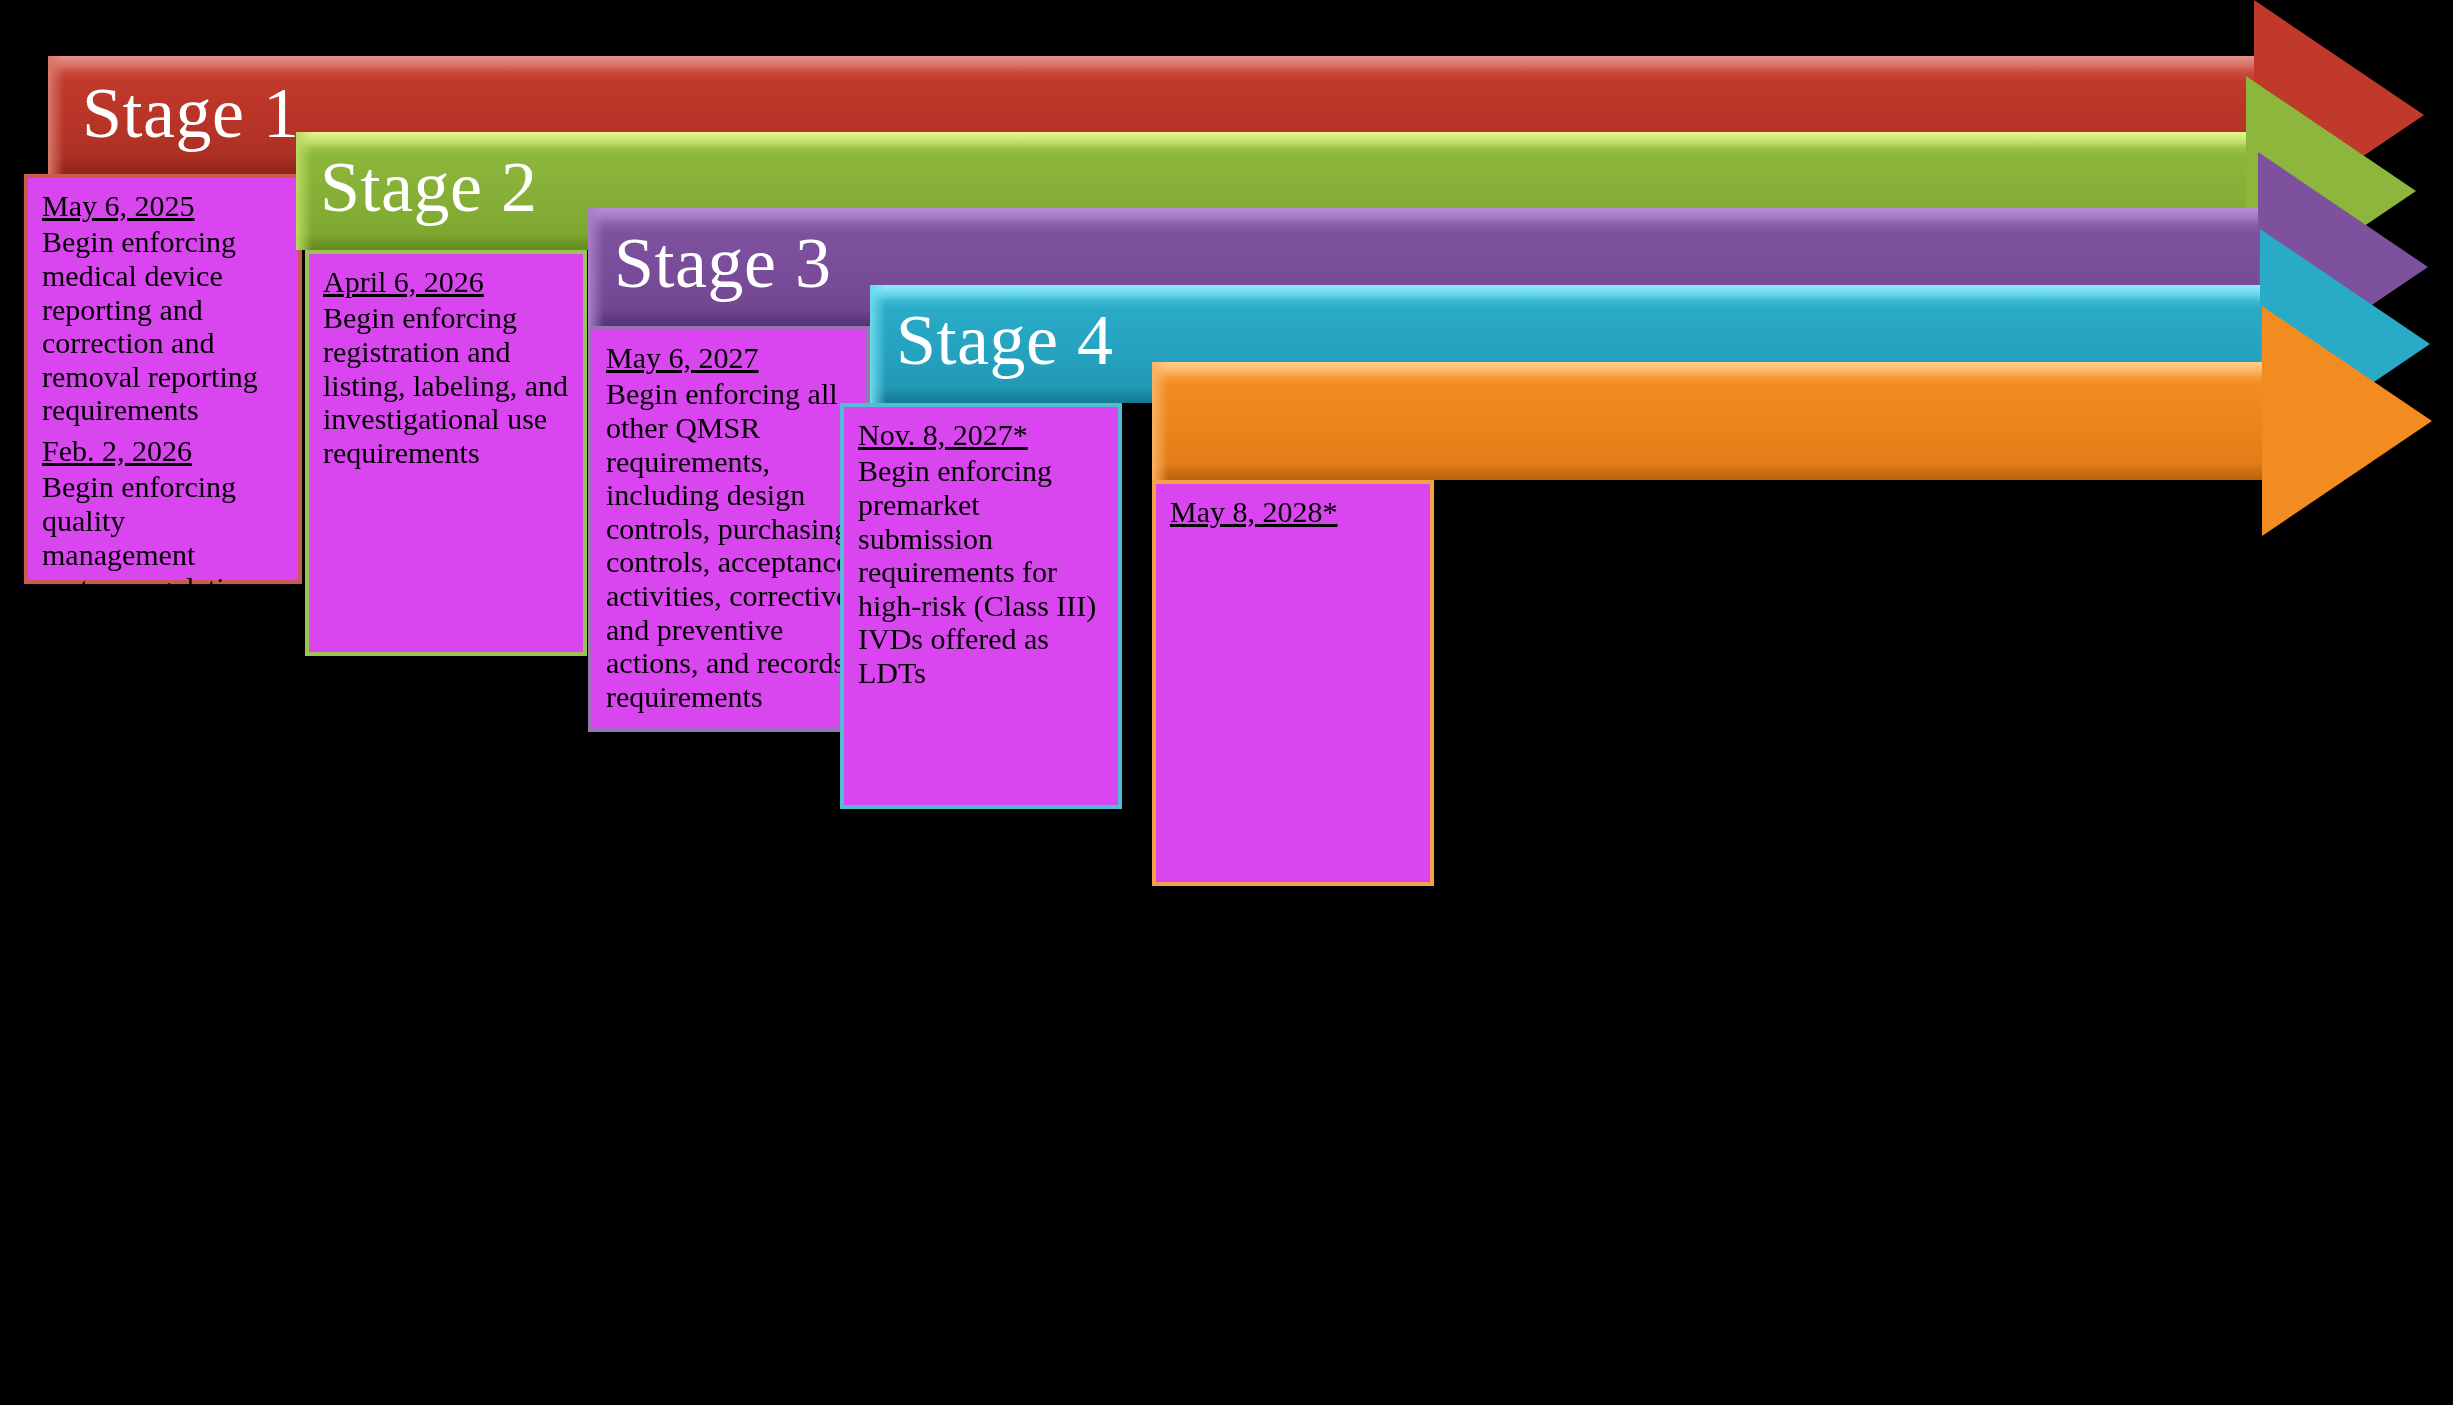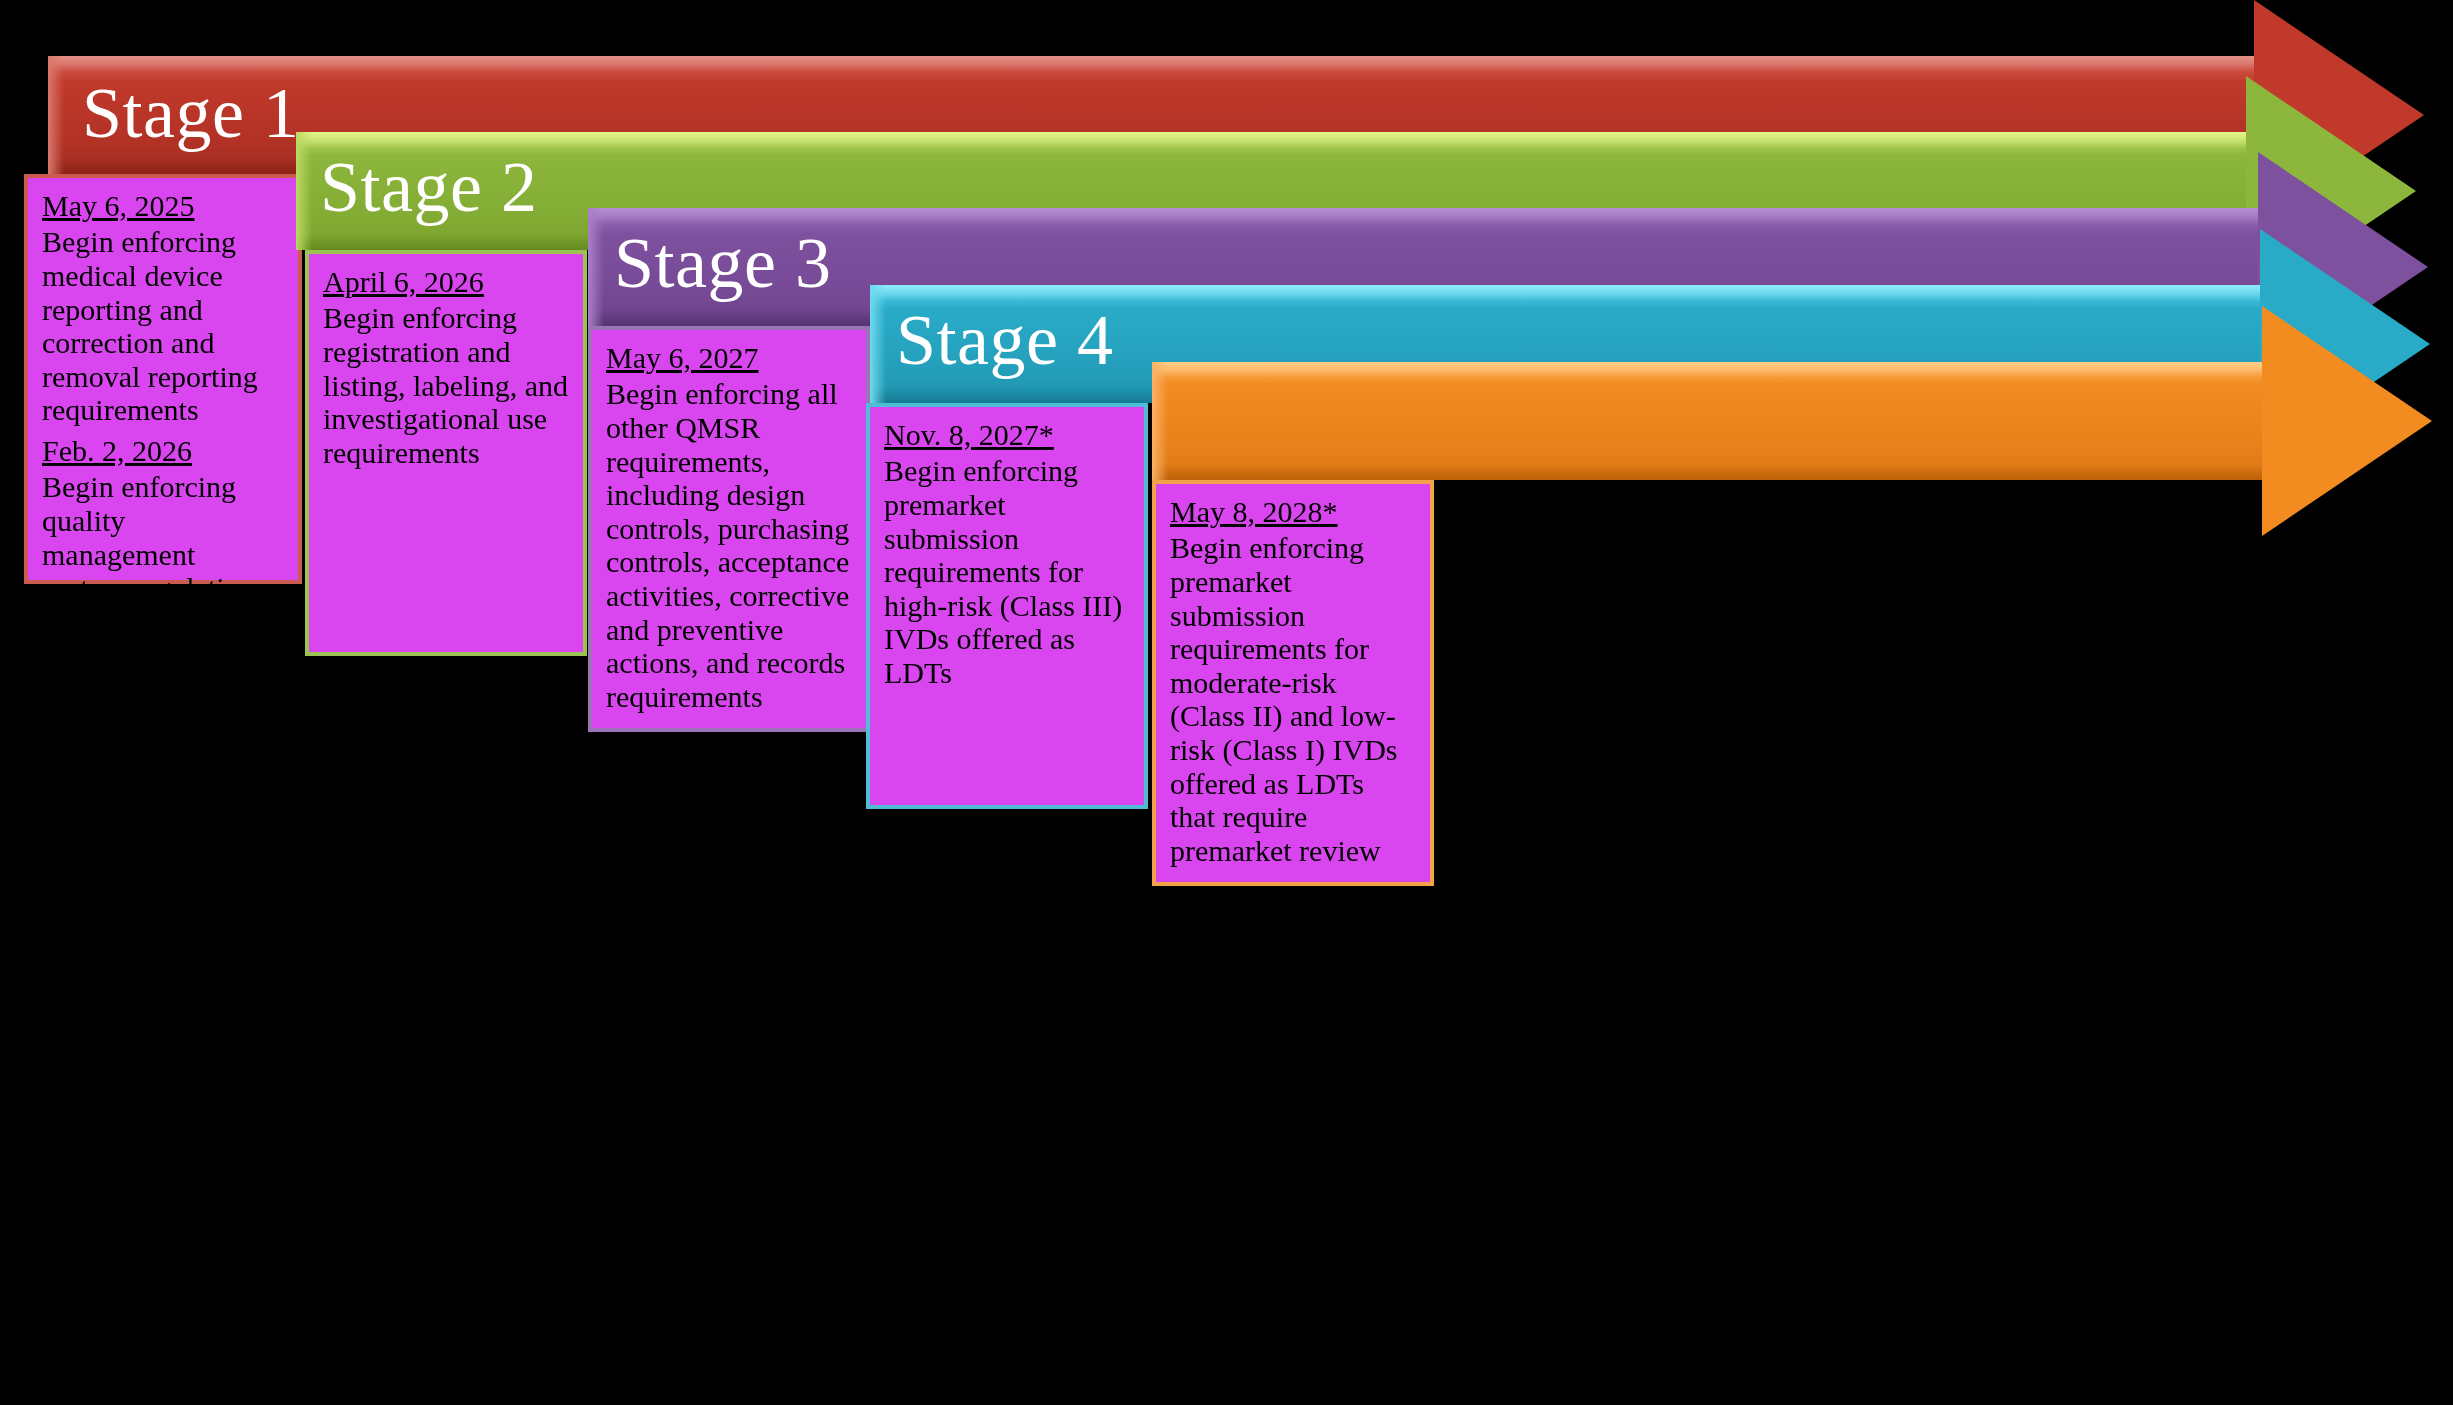--- a/index.html
+++ b/index.html
@@ -89,31 +89,30 @@
   <div class="bar">
     <div class="bar-body" style="background:linear-gradient(to bottom,#5FD6ED 0%,#29ABC8 20%,#249FBB 70%,#1F93AE 100%);"></div>
     <div class="bev-top" style="background:linear-gradient(to bottom,#8DEBFA,#4FBDD600);"></div>
     <div class="bev-bottom" style="background:linear-gradient(to top,#157B93,#1F93AE00);"></div>
     <div class="bev-left" style="background:linear-gradient(to right,#6FD9EE,#29ABC800);"></div>
     <div class="label" style="left:26px;top:14px;font-size:72px;">Stage 4</div>
   </div>
   <div class="head" style="left:1390px;top:-56px;border-top:115px solid transparent;border-bottom:115px solid transparent;border-left:170px solid #29ABC8;"></div>
 </div>
 
-<div class="panel" style="left:866px;top:403px;width:282px;height:406px;border-color:#4FBDD6;">
+<div class="panel" style="left:840px;top:403px;width:282px;height:406px;border-color:#4FBDD6;">
   <span class="date">Nov. 8, 2027*</span>
   <span class="body">Begin enforcing premarket submission requirements for high-risk (Class III) IVDs offered as LDTs</span>
 </div>
 
 <div class="stage" style="left:1152px;top:362px;width:1110px;height:118px;">
   <div class="bar">
     <div class="bar-body" style="background:linear-gradient(to bottom,#FBB05A 0%,#F28B20 20%,#E8811A 70%,#DC7714 100%);"></div>
     <div class="bev-top" style="background:linear-gradient(to bottom,#FFCE89,#F3A24B00);"></div>
     <div class="bev-bottom" style="background:linear-gradient(to top,#BD620A,#DC771400);"></div>
     <div class="bev-left" style="background:linear-gradient(to right,#FAB265,#F28B2000);"></div>
   </div>
   <div class="head" style="left:1110px;top:-56px;border-top:115px solid transparent;border-bottom:115px solid transparent;border-left:170px solid #F28B20;"></div>
 </div>
 
 <div class="panel" style="left:1152px;top:480px;width:282px;height:406px;border-color:#F3A24B;">
   <span class="date">May 8, 2028*</span>
-  <span class="body">Begin enforcing premarket submission requirements for moderate-risk (Class II) and low-risk (Class I) IVDs offered as LDTs that require premarket review</span>
 </div>
 
 </body></html>

